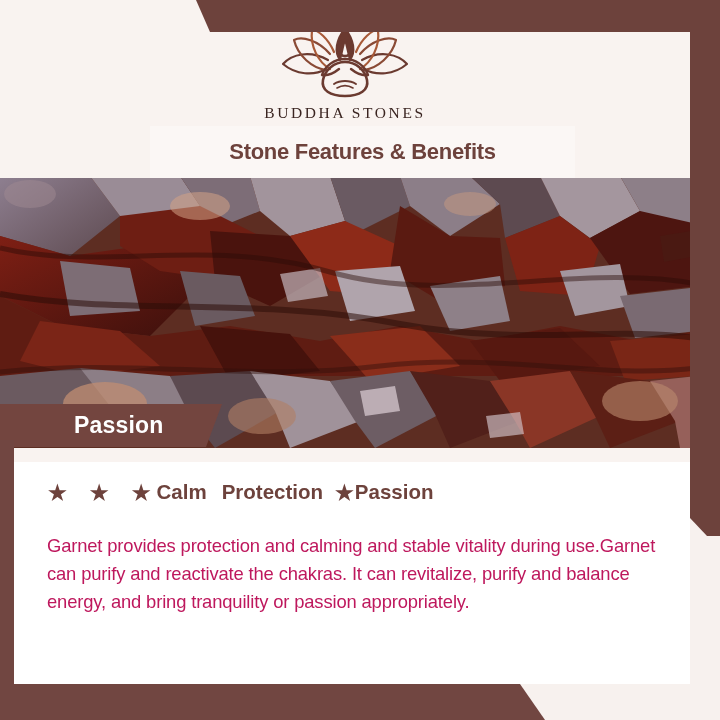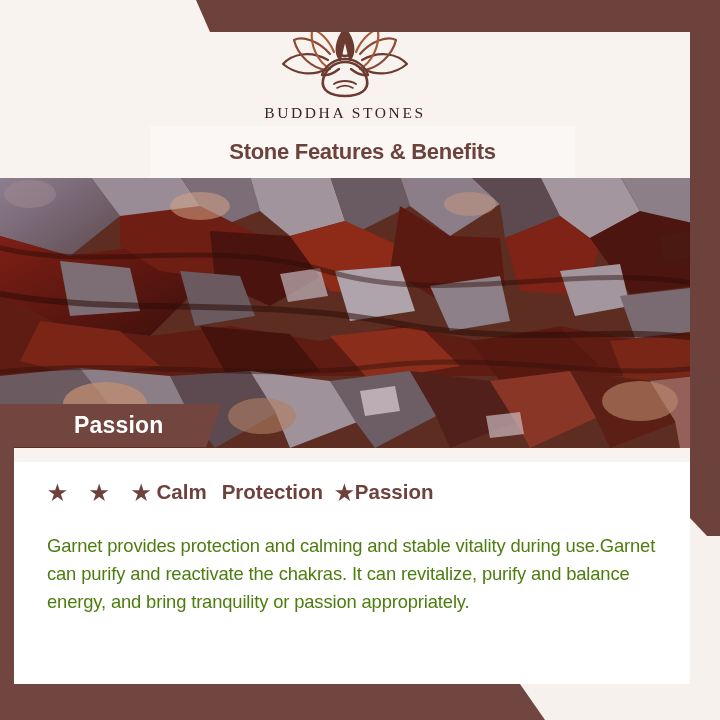--- a/index.html
+++ b/index.html
@@ -173,21 +173,21 @@
   }
   .feature.nostar { margin-right: 12px; margin-left: -2px; }
   .feature.tight .star { margin-right: 1px; }
 
   .desc {
     position: absolute;
     left: 33px; top: 66px;
     width: 640px;
     font-size: 18.4px;
     line-height: 1.50;
-    color: #4d7c0f;
+    color: #be185d;
     font-weight: 400;
     letter-spacing: -0.15px;
   }
 </style>
 </head>
 <body>
 
 <div id="page">
 
   <div class="frame-bottom-strip"></div>

